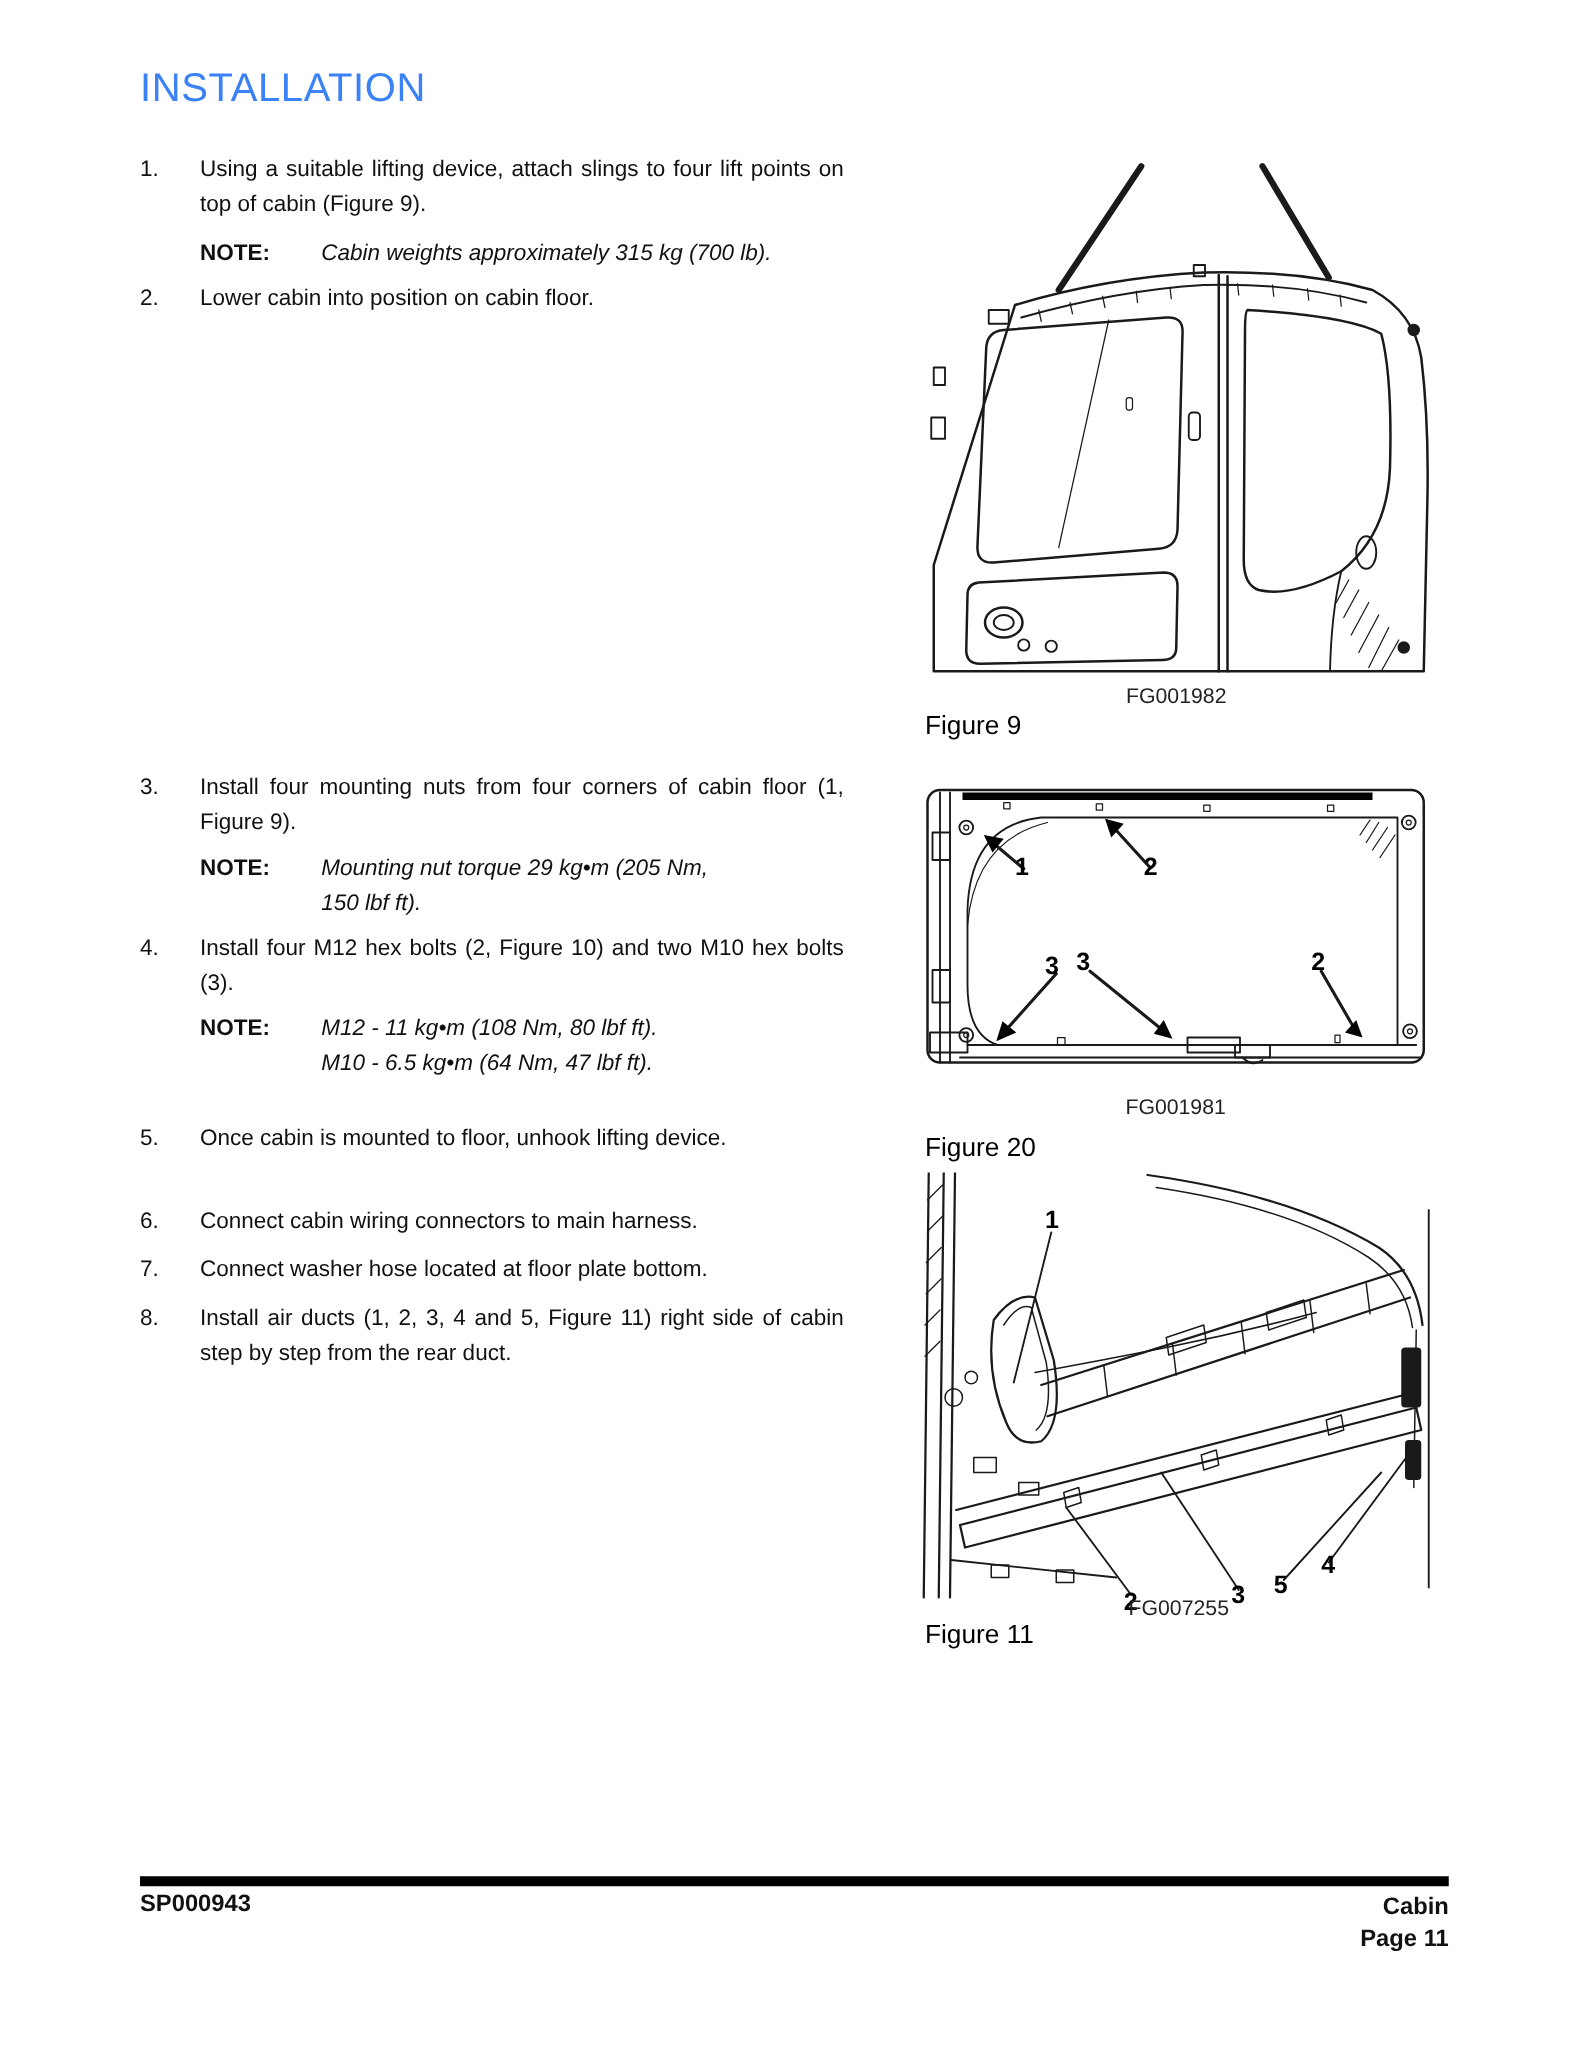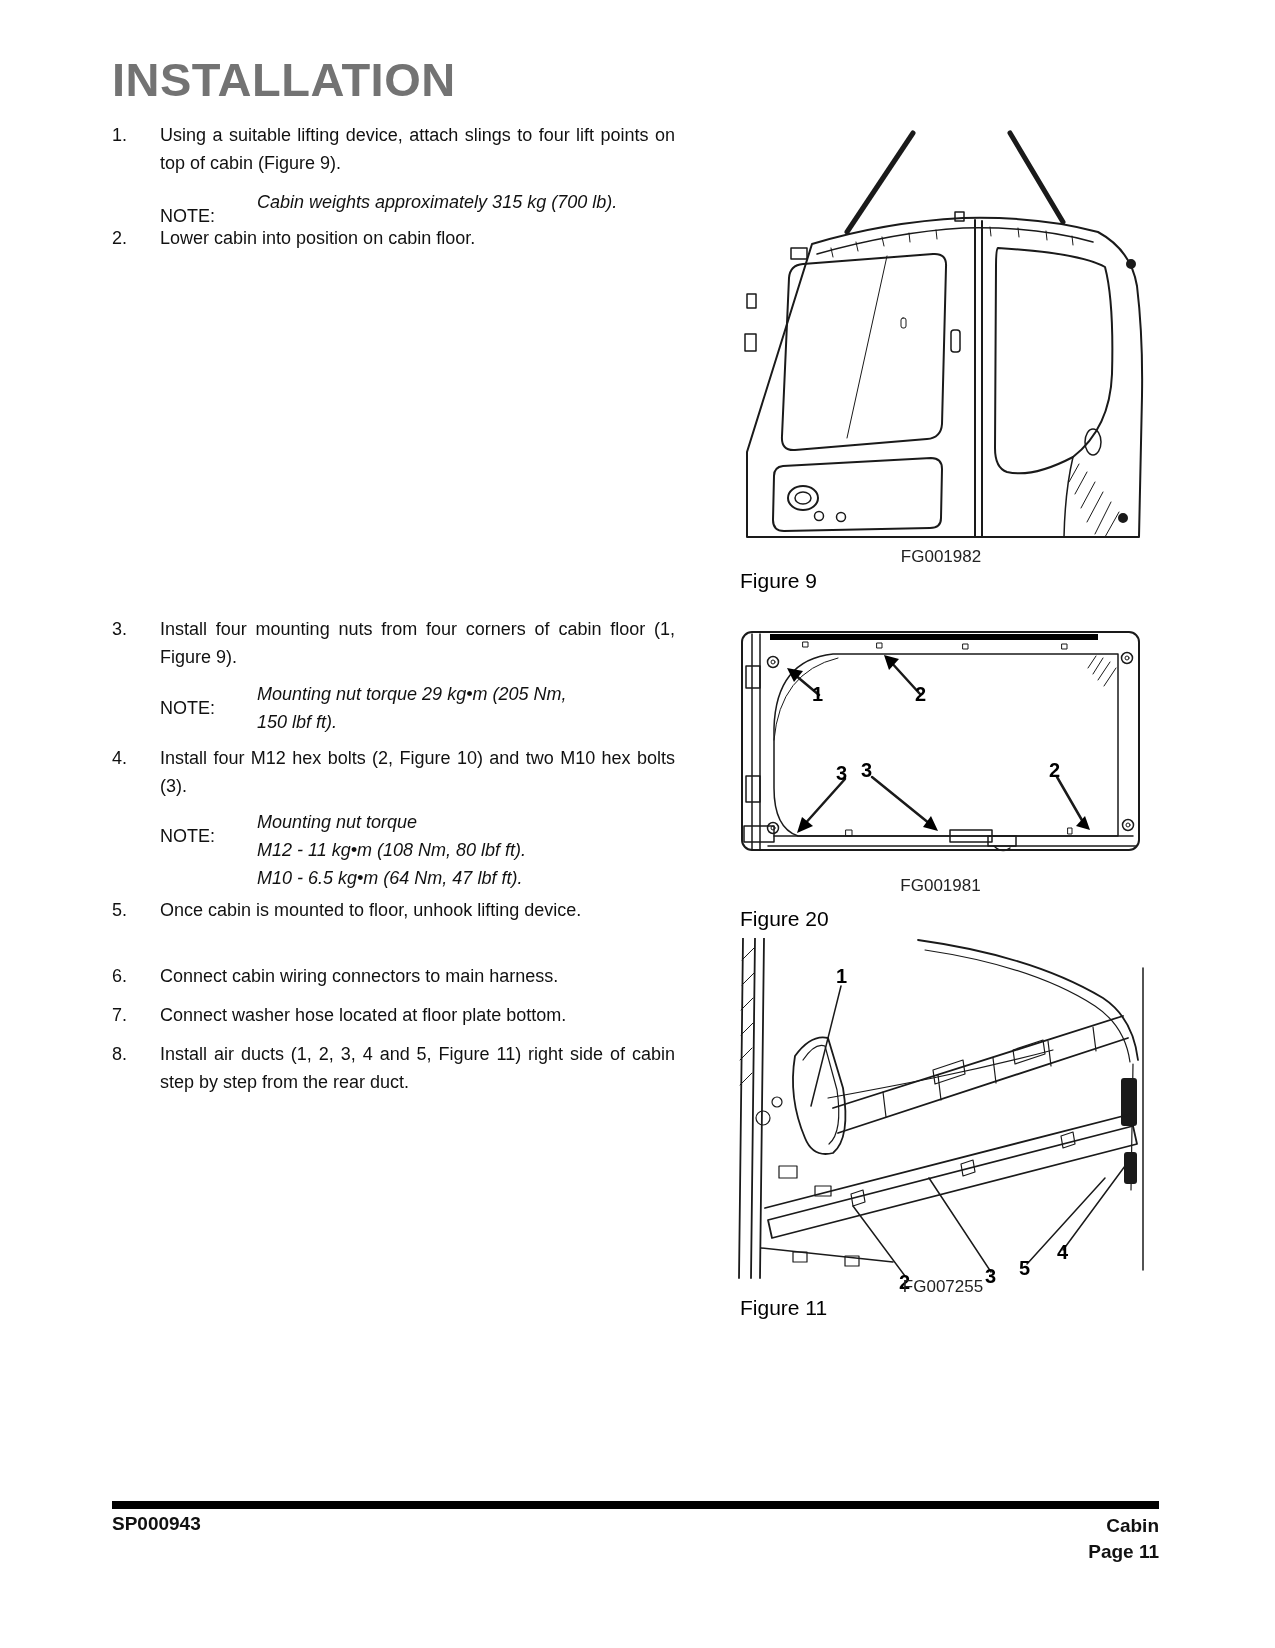--- a/index.html
+++ b/index.html
@@ -4,27 +4,27 @@
 <style>
   * { margin:0; padding:0; box-sizing:border-box; }
   html,body { background:#ffffff; }
   .page {
     position:relative; width:1275px; height:1648px; background:#ffffff;
     font-family:"Liberation Sans", sans-serif; color:#111;
     overflow:hidden;
   }
   .title {
     position:absolute; left:112px; top:52px;
-    font-size:47px; font-weight:bold; letter-spacing:0.5px; color:#737373;
+    font-size:32px; font-weight:normal; letter-spacing:0.5px; color:#3b82f6;
   }
   .step { position:absolute; left:112px; width:563px; font-size:18px; line-height:28px; }
   .step .num { position:absolute; left:0; top:0; }
   .step .txt { margin-left:48px; text-align:justify; }
   .note { position:absolute; left:112px; width:563px; font-size:18px; line-height:28px; }
-  .note .lbl { position:absolute; left:48px; top:14px; font-weight:normal; }
+  .note .lbl { position:absolute; left:48px; top:0; font-weight:bold; }
   .note .lines { margin-left:145px; font-style:italic; }
   .figsvg { position:absolute; }
   .figcode { position:absolute; font-size:17px; color:#222; text-align:center; }
   .figcaption { position:absolute; font-size:21px; font-weight:normal; color:#000; }
   .callout { position:absolute; font-size:20px; font-weight:bold; color:#000; line-height:20px; }
   .footer-bar { position:absolute; left:112px; top:1501px; width:1047px; height:8px; background:#000; }
   .footer-left { position:absolute; left:112px; top:1513px; font-size:19px; font-weight:bold; }
   .footer-right { position:absolute; right:116px; top:1513px; text-align:right; font-size:19px; font-weight:bold; line-height:26px; }
 </style>
 </head>
@@ -59,21 +59,20 @@
       <div>150 lbf ft).</div>
     </div>
   </div>
   <div class="step" style="top:744px">
     <span class="num">4.</span>
     <div class="txt">Install four M12 hex bolts (2, Figure 10) and two M10 hex bolts (3).</div>
   </div>
   <div class="note" style="top:808px">
     <span class="lbl">NOTE:</span>
     <div class="lines">
-      <div>Mounting nut torque</div>
       <div>M12 - 11 kg•m (108 Nm, 80 lbf ft).</div>
       <div>M10 - 6.5 kg•m (64 Nm, 47 lbf ft).</div>
     </div>
   </div>
   <div class="step" style="top:896px">
     <span class="num">5.</span>
     <div class="txt">Once cabin is mounted to floor, unhook lifting device.</div>
   </div>
   <div class="step" style="top:962px">
     <span class="num">6.</span>

